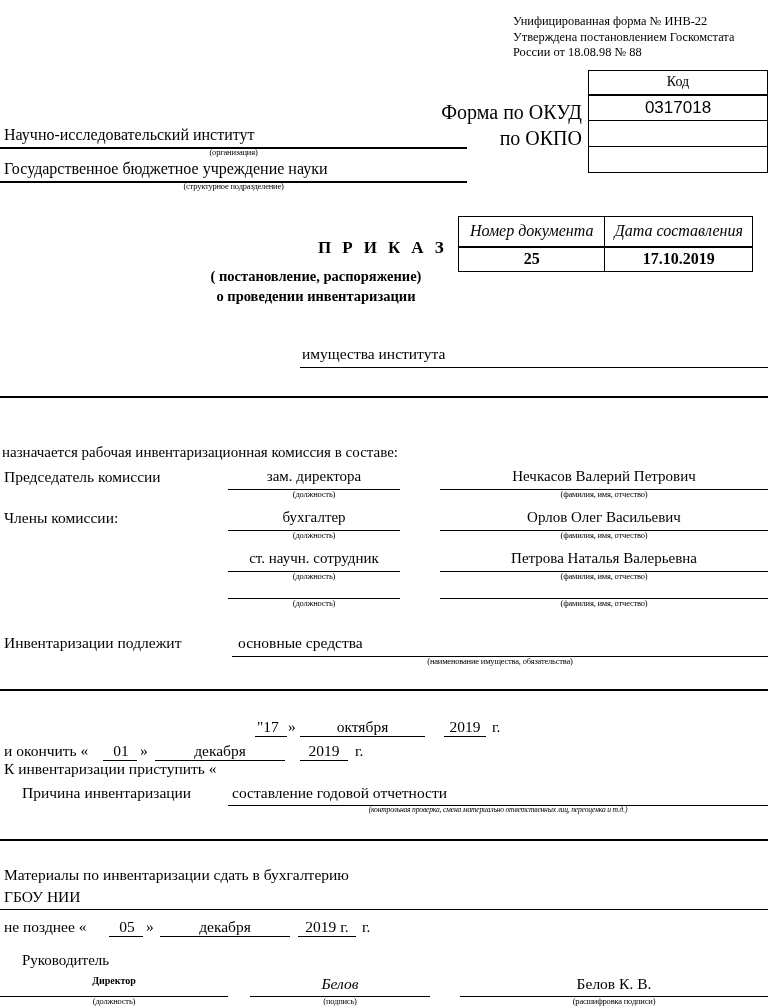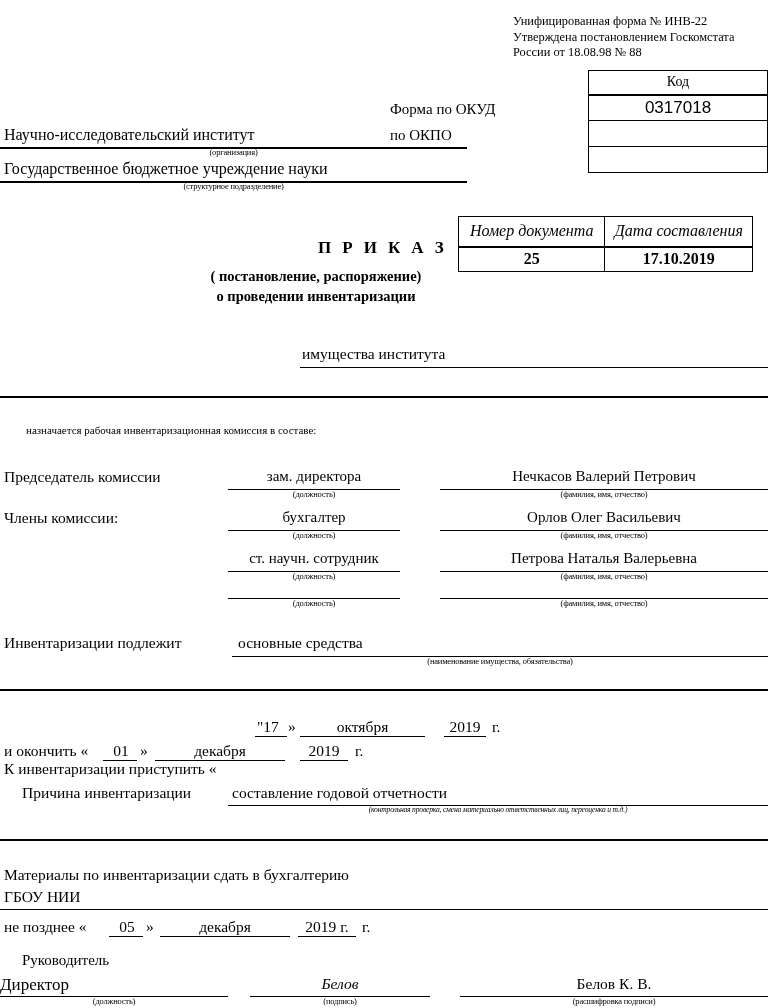--- a/index.html
+++ b/index.html
@@ -37,21 +37,21 @@
     border:1.3px solid #000;
     height:26px; text-align:center; vertical-align:middle;
     font-size:14px;
   }
   .code-table td.head { font-size:14px; height:24px; }
   .code-table td.okud {
     font-family:"Liberation Sans", sans-serif;
     font-size:17px; border-top-width:2.2px; border-bottom-width:1.6px;
   }
 
-  .lbl-right { font-size:15px; white-space:nowrap; }
+  .lbl-right { font-size:20px; text-align:right; white-space:nowrap; }
 
   
   .prikaz-table {
     position:absolute; left:458px; top:216px; width:295px;
     border-collapse:collapse;
   }
   .prikaz-table td {
     border:1.4px solid #000; text-align:center; vertical-align:middle;
   }
   .prikaz-table td.th { height:30px; font-size:16px;font-style:italic; }
@@ -125,21 +125,21 @@
     </table>
 
   <div class="subttl s1">( постановление, распоряжение)</div>
   <div class="subttl s2">о проведении инвентаризации</div>
 
   <div class="abs txt" style="left:302px; top:345px; font-size:15.5px;">имущества института</div>
   <div class="rule thin" style="left:300px; top:367px; width:468px;"></div>
 
   <div class="fullrule" style="top:396px;"></div>
 
-  <div class="abs txt" style="left:2px; top:424px; font-size:11px;margin-left:24px;">назначается рабочая инвентаризационная комиссия в составе:</div>
+  <div class="abs txt" style="left:2px; top:444px; font-size:15px;">назначается рабочая инвентаризационная комиссия в составе:</div>
 
   <div class="abs txt" style="left:4px; top:468px; font-size:15.5px;">Председатель комиссии</div>
   <div class="abs txt" style="left:4px; top:509px; font-size:15.5px;">Члены комиссии:</div>
 
   <div class="abs txt" style="left:228px; top:468px; width:172px; text-align:center;">зам. директора</div>
   <div class="rule thin" style="left:228px; top:489px; width:172px;"></div>
   <div class="abs hint" style="left:228px; top:490px; width:172px;">(должность)</div>
   <div class="abs txt" style="left:440px; top:468px; width:328px; text-align:center;">Нечкасов Валерий Петрович</div>
   <div class="rule thin" style="left:440px; top:489px; width:328px;"></div>
   <div class="abs hint" style="left:440px; top:490px; width:328px;">(фамилия, имя, отчество)</div>
@@ -208,21 +208,21 @@
   <div class="rule thin" style="left:109px; top:936px; width:34px;"></div>
   <div class="abs txt" style="left:146px; top:918px; font-size:15.5px;">»</div>
   <div class="abs txt" style="left:160px; top:918px; width:130px; text-align:center; font-size:15.5px;">декабря</div>
   <div class="rule thin" style="left:160px; top:936px; width:130px;"></div>
   <div class="abs txt" style="left:298px; top:918px; width:58px; text-align:center; font-size:15.5px;">2019 г.</div>
   <div class="rule thin" style="left:298px; top:936px; width:58px;"></div>
   <div class="abs txt" style="left:362px; top:918px; font-size:15.5px;">г.</div>
 
   <div class="abs txt" style="left:22px; top:952px; font-size:15px;">Руководитель</div>
 
-  <div class="abs txt" style="left:0px; top:975px; width:228px; font-size:17px;">Директор</div>
+  <div class="abs txt" style="left:0px; top:975px; width:228px; text-align:center; font-size:10px;font-weight:bold;">Директор</div>
   <div class="rule thin" style="left:0px; top:996px; width:228px;"></div>
   <div class="abs hint" style="left:0px; top:997px; width:228px;">(должность)</div>
 
   <div class="abs txt sig-italic" style="left:250px; top:975px; width:180px; text-align:center; font-size:15.5px;">Белов</div>
   <div class="rule thin" style="left:250px; top:996px; width:180px;"></div>
   <div class="abs hint" style="left:250px; top:997px; width:180px;">(подпись)</div>
 
   <div class="abs txt" style="left:460px; top:975px; width:308px; text-align:center; font-size:15.5px;">Белов К. В.</div>
   <div class="rule thin" style="left:460px; top:996px; width:308px;"></div>
   <div class="abs hint" style="left:460px; top:997px; width:308px;">(расшифровка подписи)</div>

